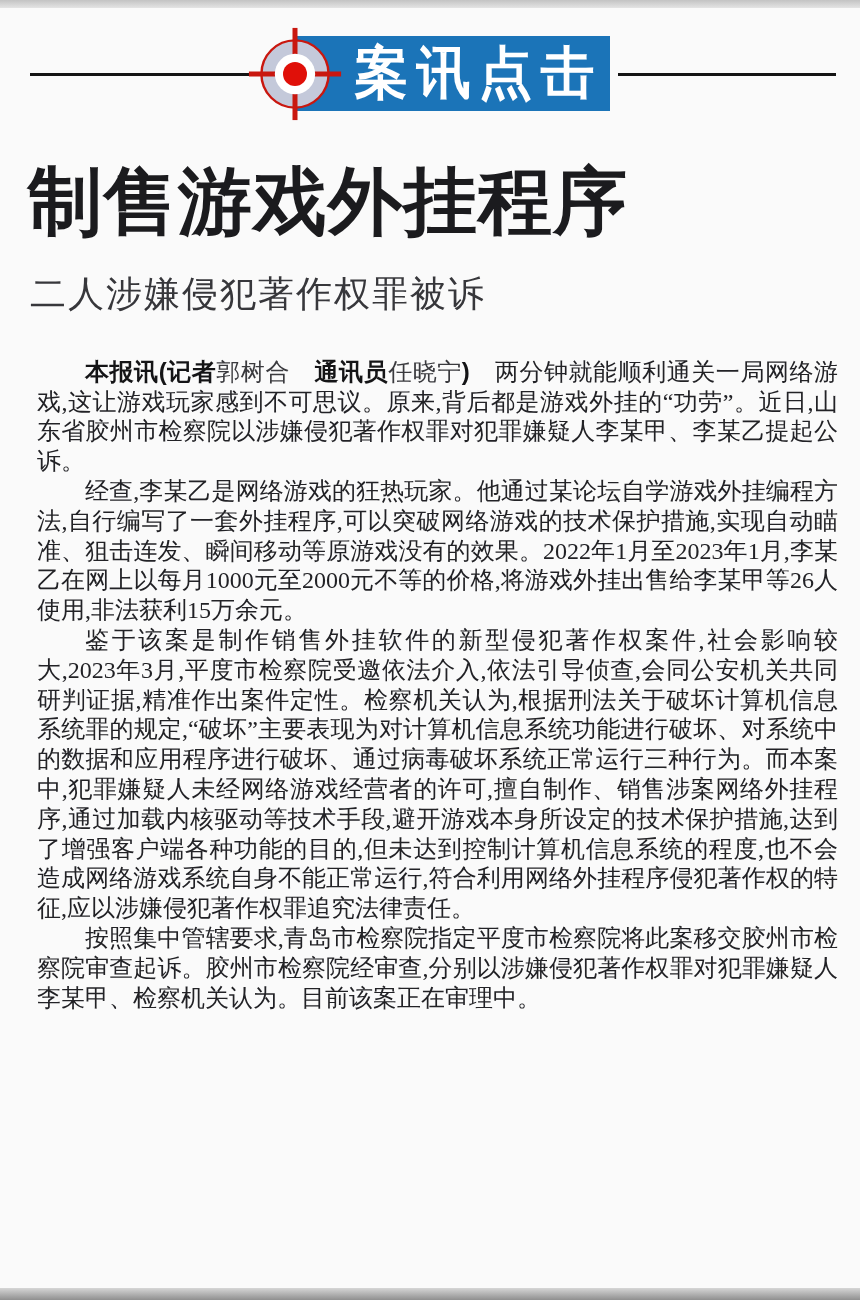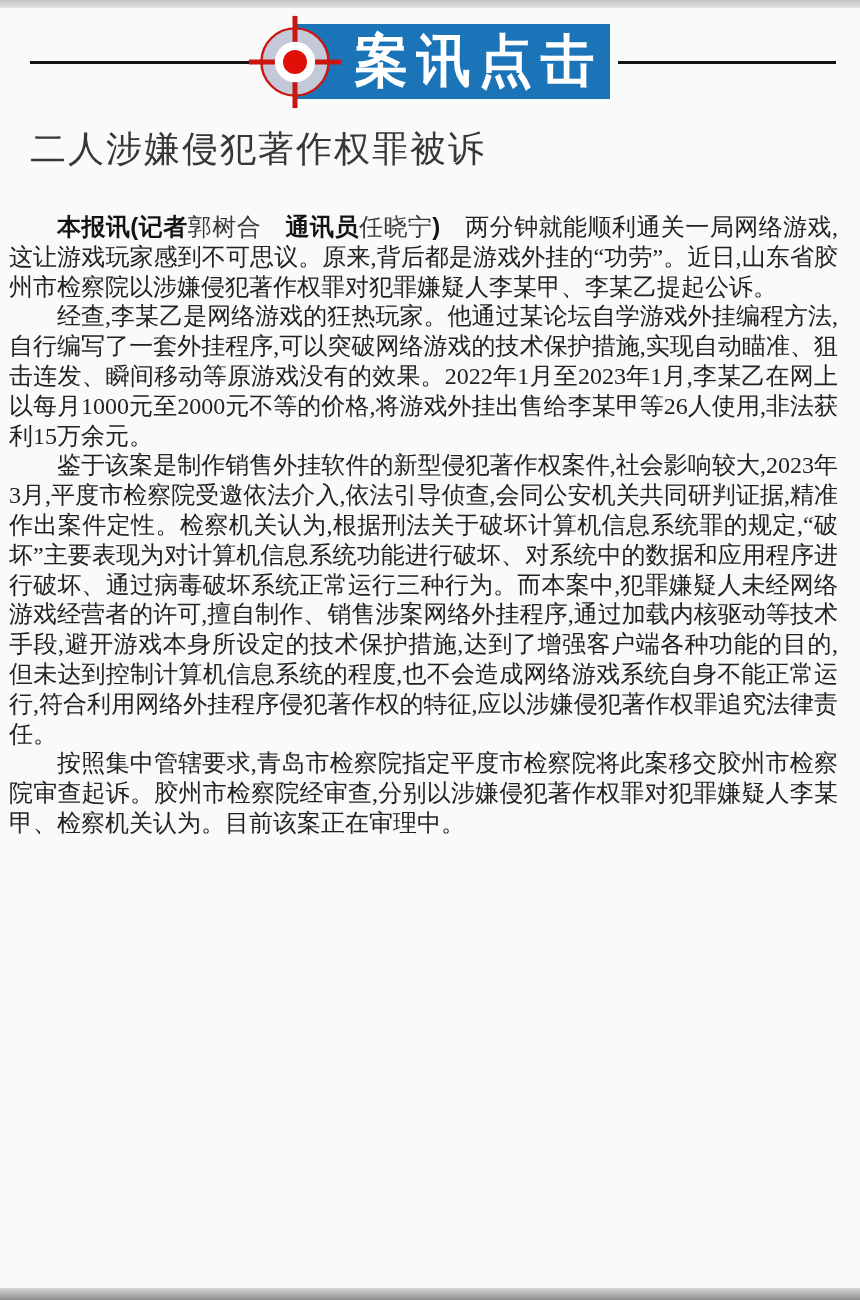--- a/index.html
+++ b/index.html
@@ -15,21 +15,21 @@
   .edge-top {
     position: absolute; top: 0; left: 0; right: 0; height: 8px;
     background: linear-gradient(to bottom, #c3c3c3, #e4e4e4);
   }
   .edge-bottom {
     position: absolute; bottom: 0; left: 0; right: 0; height: 12px;
     background: linear-gradient(to bottom, #d6d6d6, #8f8f8f);
   }
 
   
-  .banner-row { position: relative; height: 75px; margin-top: 24px; }
+  .banner-row { position: relative; height: 75px; margin-top: 36px; }
   .rule { position: absolute; top: 37px; height: 3px; background: #141414; }
   .rule-left  { left: 30px;  width: 222px; }
   .rule-right { left: 618px; width: 218px; }
   .banner-badge {
     position: absolute; left: 295px; top: 0;
     height: 75px; width: 315px;
     background: #1b74b8;
     display: flex; align-items: center; justify-content: center;
     box-sizing: border-box;
     padding-left: 52px;
@@ -66,21 +66,21 @@
     font-family: "Liberation Sans", "DejaVu Sans", sans-serif;
     font-weight: 400;
     font-size: 36px;
     letter-spacing: 2px;
     color: #37373b;
     white-space: nowrap;
   }
 
   
   .article-body {
-    margin: 38px 22px 0 9px;
+    margin: 38px 22px 0 37px;
     font-size: 24px;
     line-height: 29.8px;
     text-align: justify;
     color: #222226;
   }
   .article-body p { margin: 0; text-indent: 2em; }
   .byline-bold {
     font-family: "Liberation Sans", "DejaVu Sans", sans-serif;
     font-weight: 700;
     color: #141416;
@@ -101,20 +101,21 @@
         <circle cx="0" cy="0" r="35" fill="#c4c9da" stroke="#c9170f" stroke-width="2.5"></circle>
         <rect x="-2.6" y="-48" width="5.2" height="96" fill="#c9170f"></rect>
         <rect x="-48" y="-2.6" width="96" height="5.2" fill="#c9170f"></rect>
         <circle cx="0" cy="0" r="21" fill="#ffffff"></circle>
         <circle cx="0" cy="0" r="12.5" fill="#e01009"></circle>
       </svg>
       <div class="banner-label">案讯点击</div>
     </div>
   </div>
 
+  <h1 class="headline">制售游戏外挂程序</h1>
   <h2 class="subhead">二人涉嫌侵犯著作权罪被诉</h2>
 
   <div class="article-body">
     <p class="lead"><span class="byline-bold">本报讯(记者</span><span class="byline-name">郭树合</span><span class="byline-bold">　通讯员</span><span class="byline-name">任晓宁</span><span class="byline-bold">)</span><span>　两分钟就能顺利通关一局网络游戏,这让游戏玩家感到不可思议。原来,背后都是游戏外挂的“功劳”。近日,山东省胶州市检察院以涉嫌侵犯著作权罪对犯罪嫌疑人李某甲、李某乙提起公诉。</span></p>
     <div>
         <p>经查,李某乙是网络游戏的狂热玩家。他通过某论坛自学游戏外挂编程方法,自行编写了一套外挂程序,可以突破网络游戏的技术保护措施,实现自动瞄准、狙击连发、瞬间移动等原游戏没有的效果。2022年1月至2023年1月,李某乙在网上以每月1000元至2000元不等的价格,将游戏外挂出售给李某甲等26人使用,非法获利15万余元。</p>
         <p>鉴于该案是制作销售外挂软件的新型侵犯著作权案件,社会影响较大,2023年3月,平度市检察院受邀依法介入,依法引导侦查,会同公安机关共同研判证据,精准作出案件定性。检察机关认为,根据刑法关于破坏计算机信息系统罪的规定,“破坏”主要表现为对计算机信息系统功能进行破坏、对系统中的数据和应用程序进行破坏、通过病毒破坏系统正常运行三种行为。而本案中,犯罪嫌疑人未经网络游戏经营者的许可,擅自制作、销售涉案网络外挂程序,通过加载内核驱动等技术手段,避开游戏本身所设定的技术保护措施,达到了增强客户端各种功能的目的,但未达到控制计算机信息系统的程度,也不会造成网络游戏系统自身不能正常运行,符合利用网络外挂程序侵犯著作权的特征,应以涉嫌侵犯著作权罪追究法律责任。</p>
         <p>按照集中管辖要求,青岛市检察院指定平度市检察院将此案移交胶州市检察院审查起诉。胶州市检察院经审查,分别以涉嫌侵犯著作权罪对犯罪嫌疑人李某甲、检察机关认为。目前该案正在审理中。</p>
       </div>
   </div>

